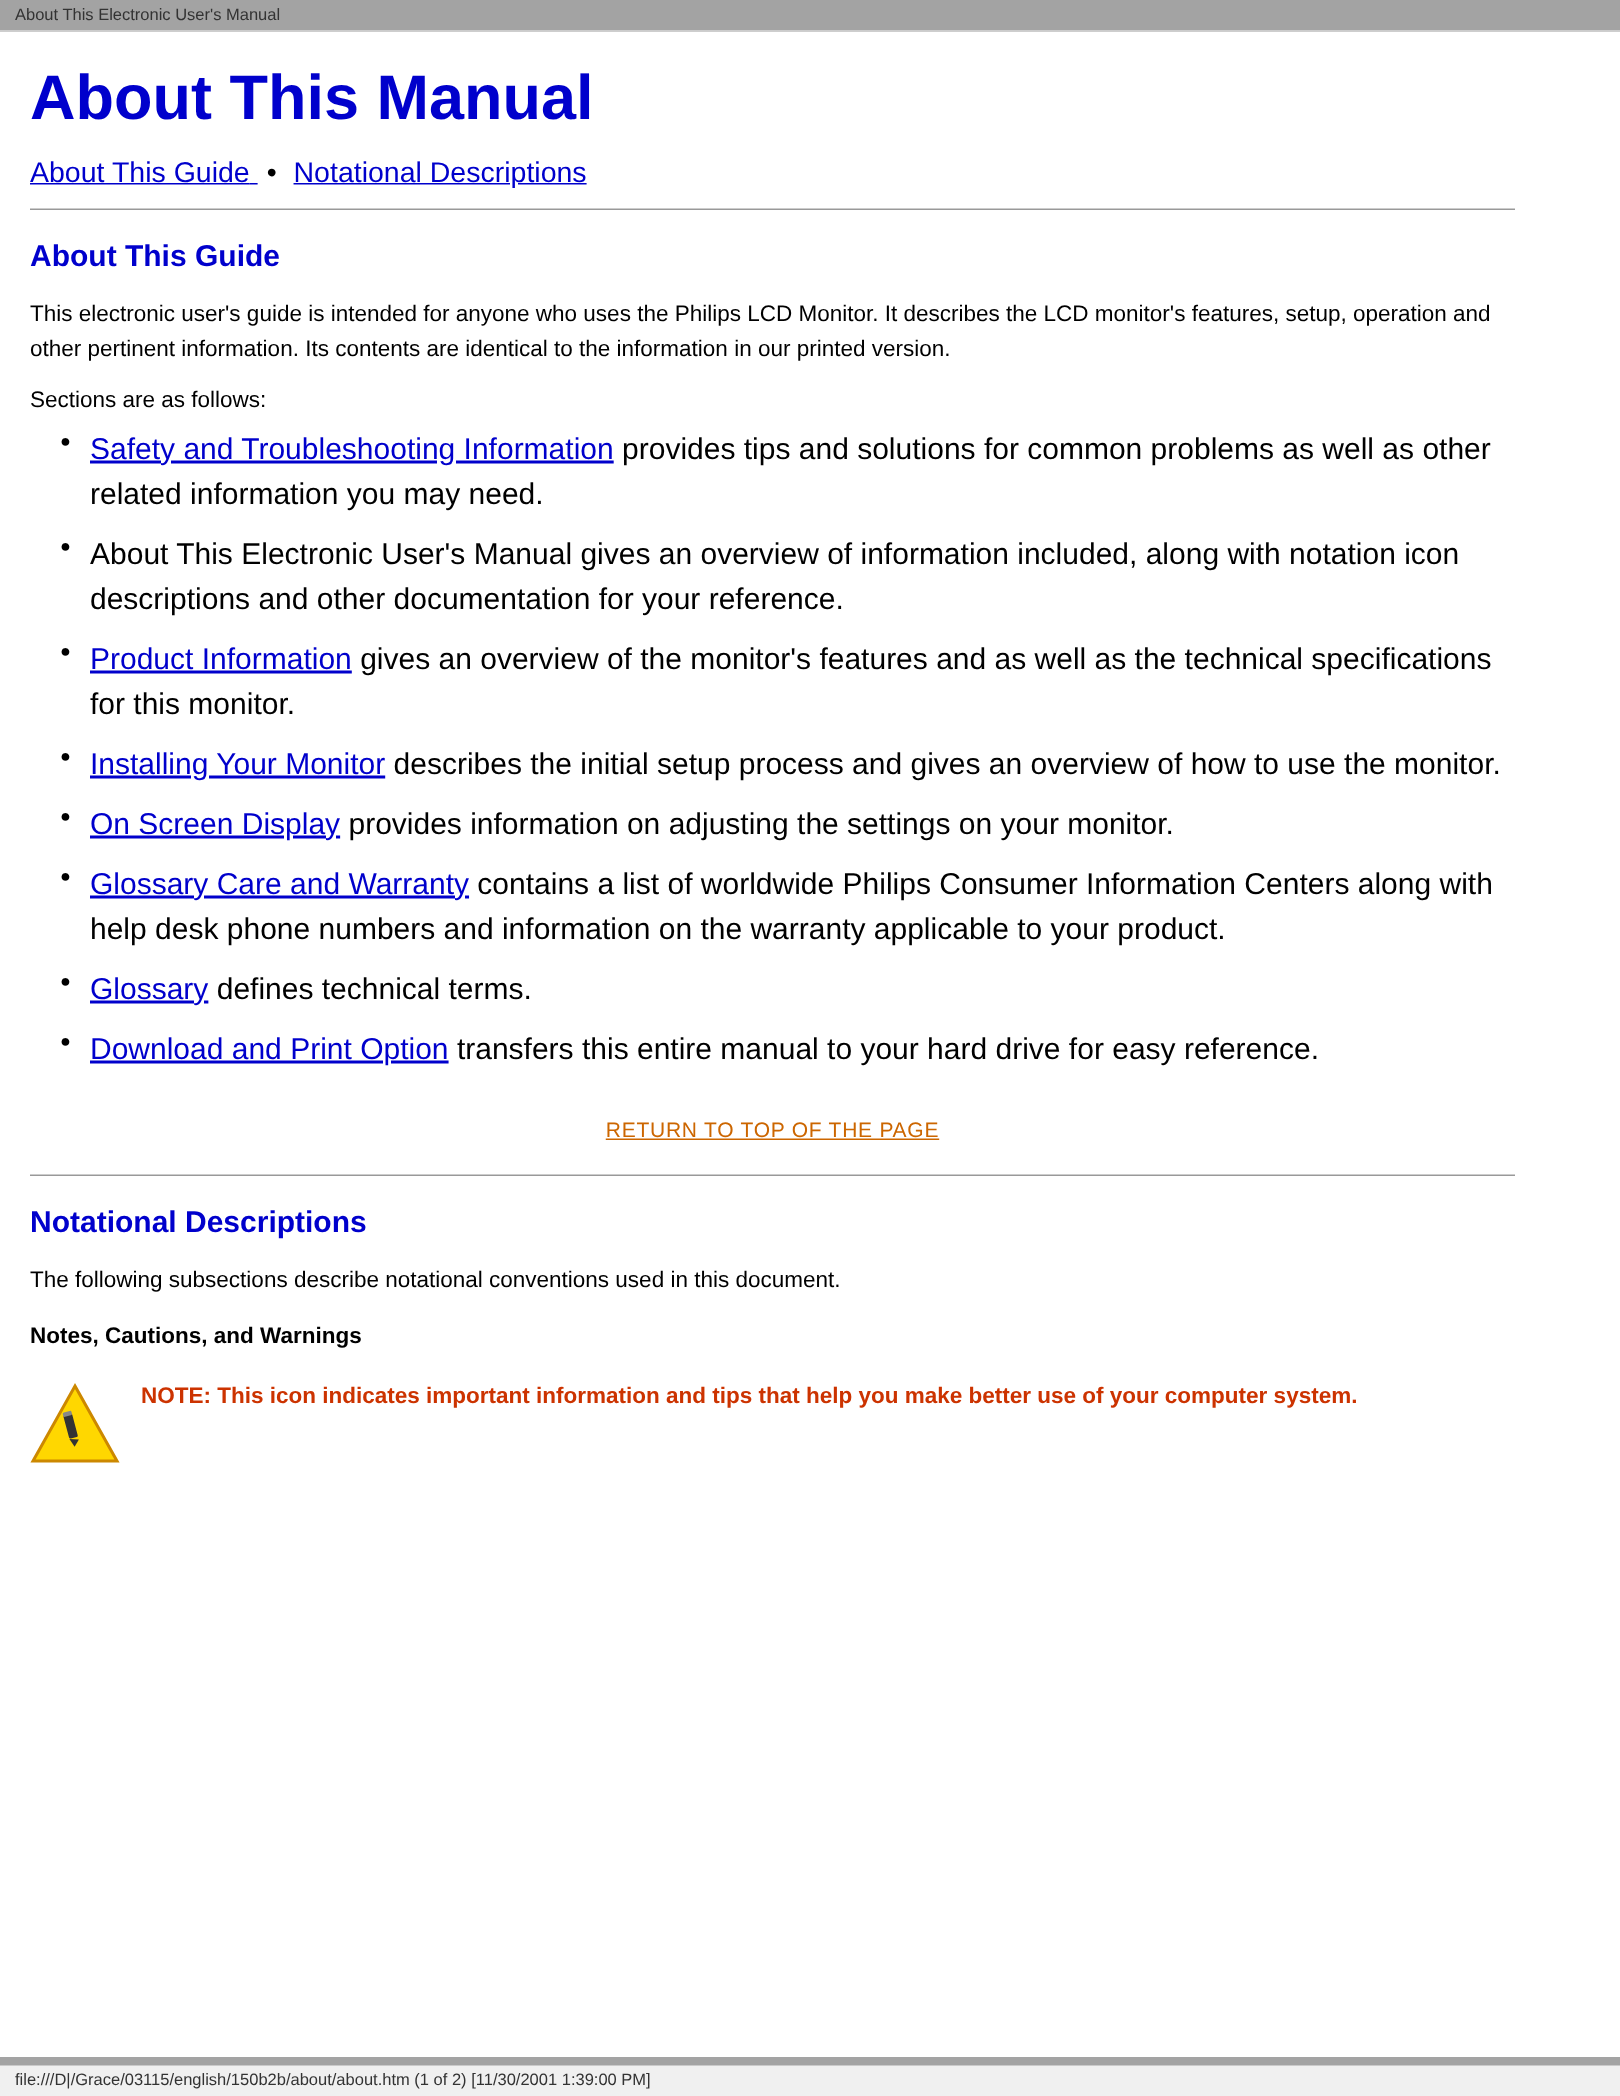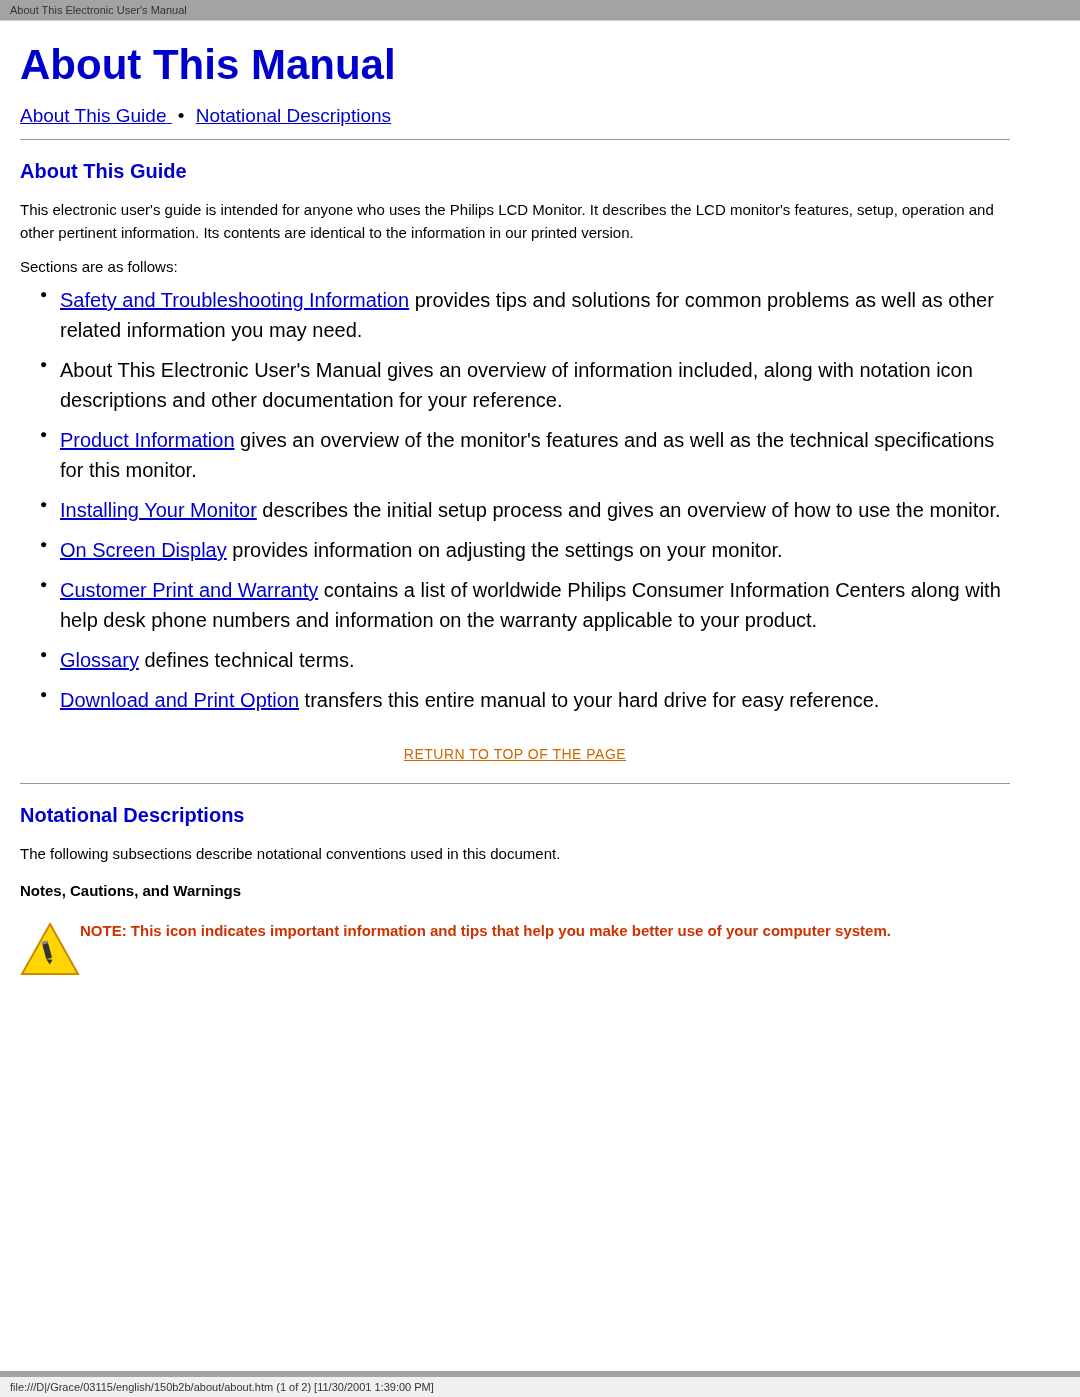--- a/index.html
+++ b/index.html
@@ -120,20 +120,21 @@
       color: #cc6600;
       text-decoration: underline;
       font-size: 14px;
       font-family: Arial, Helvetica, sans-serif;
       letter-spacing: 0.5px;
     }
 
     .note-box {
       display: flex;
       align-items: flex-start;
+      gap: 14px;
       margin-top: 18px;
     }
 
     .note-icon {
       width: 60px;
       height: 60px;
       flex-shrink: 0;
     }
 
     .note-text {
@@ -199,21 +200,21 @@
       <li>
         <a href="#">Product Information</a> gives an overview of the monitor's features and as well as the technical specifications for this monitor.
       </li>
       <li>
         <a href="#">Installing Your Monitor</a> describes the initial setup process and gives an overview of how to use the monitor.
       </li>
       <li>
         <a href="#">On Screen Display</a> provides information on adjusting the settings on your monitor.
       </li>
       <li>
-        <a href="#">Customer Print and Warranty</a> contains a list of worldwide Philips Consumer Information Centers along with help desk phone numbers and information on the warranty applicable to your product.
+        <a href="#">Glossary Care and Warranty</a> contains a list of worldwide Philips Consumer Information Centers along with help desk phone numbers and information on the warranty applicable to your product.
       </li>
       <li>
         <a href="#">Glossary</a> defines technical terms.
       </li>
       <li>
         <a href="#">Download and Print Option</a> transfers this entire manual to your hard drive for easy reference.
       </li>
     </ul>
 
     <div class="return-link">

